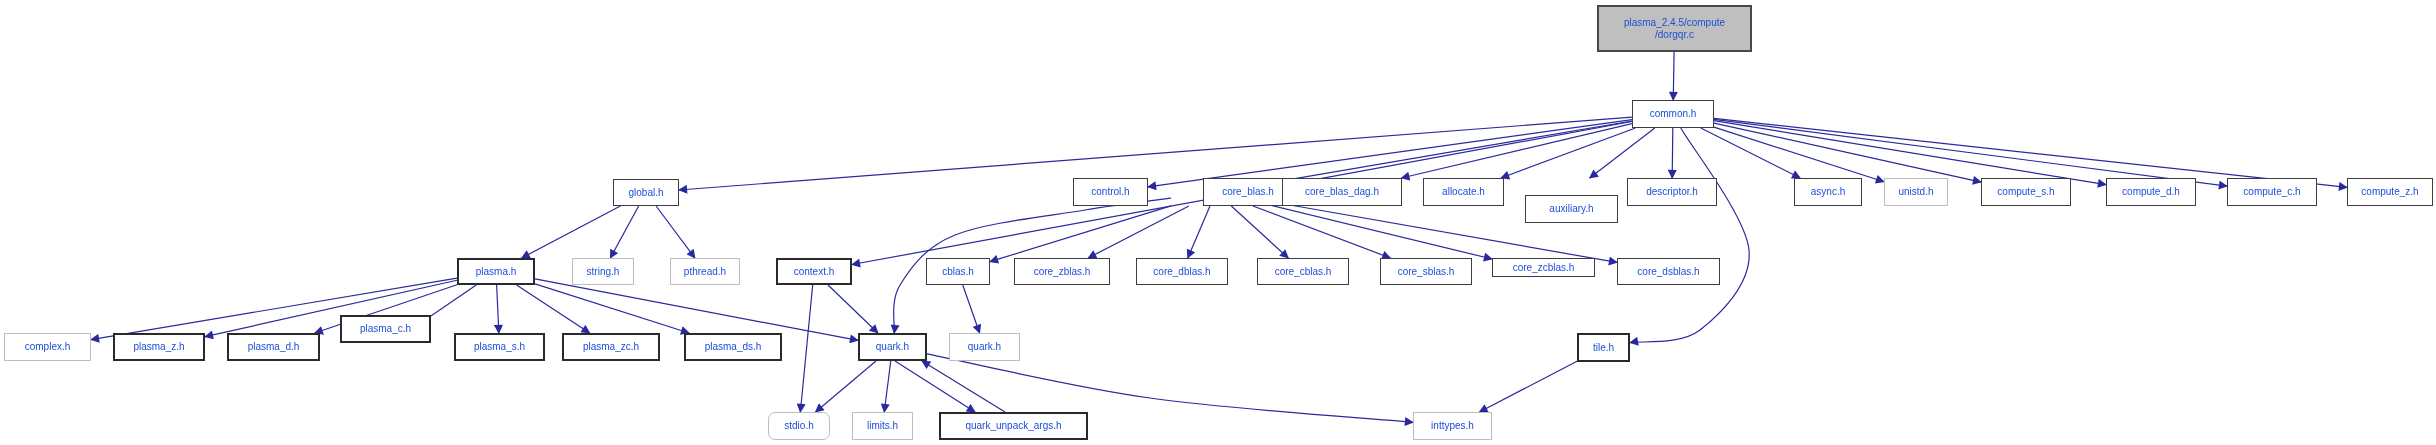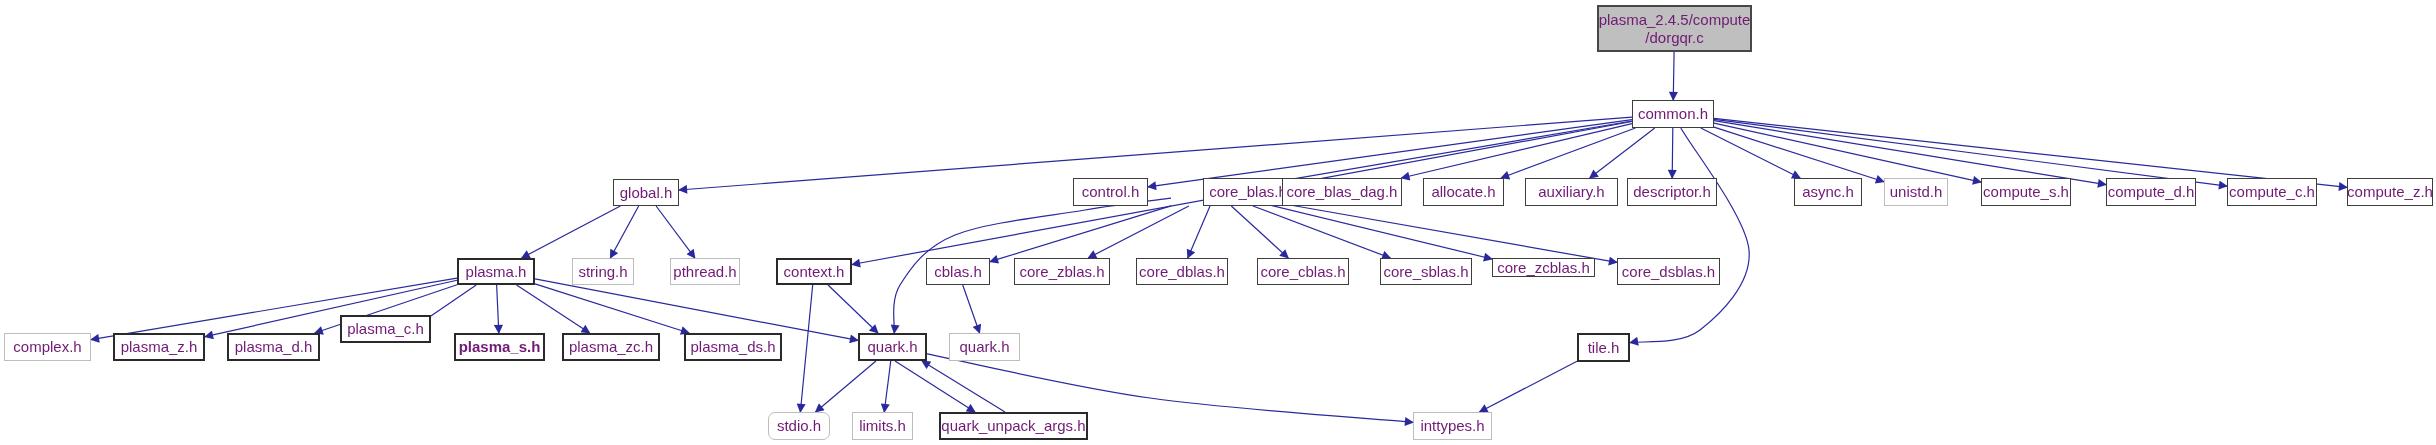--- a/index.html
+++ b/index.html
@@ -1,21 +1,21 @@
 <!DOCTYPE html>
 <html><head>
 <meta charset="utf-8">
 <style>
   html,body{margin:0;padding:0;background:#ffffff;}
   #canvas{position:relative;width:2436px;height:445px;background:#ffffff;overflow:hidden;
           font-family:"Liberation Sans",sans-serif;}
   #edges{position:absolute;left:0;top:0;width:2436px;height:445px;}
   .node{position:absolute;display:flex;align-items:center;justify-content:center;
         background:#ffffff;border:1px solid #3d3d3d;box-sizing:border-box;
-        font-size:15px;line-height:1.18;color:#701a75;text-align:center;white-space:pre-line;}
+        font-size:10px;line-height:1.18;color:#1d4ed8;text-align:center;white-space:pre-line;}
   .node.system{border-color:#bdbdbd;}
   .node.bold{border-width:2px;border-color:#2a2a2a;}
   .node.root{background:#bfbfbf;border:2px solid #474747;}
 </style>
 </head>
 <body>
 
 <div id="canvas">
   <svg id="edges" width="2436" height="445" viewBox="0 0 2436 445">
       <defs>
@@ -70,21 +70,21 @@
     </svg>
 
 <div class="node root" style="left: 1597px; top: 5px; width: 155px; height: 47px;">plasma_2.4.5/compute
 /dorgqr.c</div>
     <div class="node " style="left: 1632px; top: 100px; width: 82px; height: 28px;">common.h</div>
     <div class="node " style="left: 613px; top: 179px; width: 66px; height: 27px;">global.h</div>
     <div class="node " style="left: 1073px; top: 178px; width: 75px; height: 28px;">control.h</div>
     <div class="node " style="left: 1171px; top: 178px; width: 90px; height: 28px; margin-left: 32px;">core_blas.h</div>
     <div class="node " style="left: 1282px; top: 178px; width: 120px; height: 28px;">core_blas_dag.h</div>
     <div class="node " style="left: 1423px; top: 178px; width: 81px; height: 28px;">allocate.h</div>
-    <div class="node " style="left: 1525px; top: 178px; width: 93px; height: 28px;">auxiliary.h</div>
+    <div class="node " style="left: 1525px; top: 195px; width: 93px; height: 28px;">auxiliary.h</div>
     <div class="node " style="left: 1627px; top: 178px; width: 90px; height: 28px;">descriptor.h</div>
     <div class="node " style="left: 1794px; top: 178px; width: 68px; height: 28px;">async.h</div>
     <div class="node system" style="left: 1884px; top: 178px; width: 64px; height: 28px;">unistd.h</div>
     <div class="node " style="left: 1981px; top: 178px; width: 90px; height: 28px;">compute_s.h</div>
     <div class="node " style="left: 2106px; top: 178px; width: 90px; height: 28px;">compute_d.h</div>
     <div class="node " style="left: 2227px; top: 178px; width: 90px; height: 28px;">compute_c.h</div>
     <div class="node " style="left: 2347px; top: 178px; width: 86px; height: 28px;">compute_z.h</div>
     <div class="node  bold" style="left: 457px; top: 258px; width: 78px; height: 27px;">plasma.h</div>
     <div class="node system" style="left: 572px; top: 258px; width: 62px; height: 27px;">string.h</div>
     <div class="node system" style="left: 670px; top: 258px; width: 70px; height: 27px;">pthread.h</div>
@@ -93,21 +93,21 @@
     <div class="node " style="left: 1014px; top: 258px; width: 96px; height: 27px;">core_zblas.h</div>
     <div class="node " style="left: 1136px; top: 258px; width: 92px; height: 27px;">core_dblas.h</div>
     <div class="node " style="left: 1257px; top: 258px; width: 92px; height: 27px;">core_cblas.h</div>
     <div class="node " style="left: 1380px; top: 258px; width: 92px; height: 27px;">core_sblas.h</div>
     <div class="node " style="left: 1492px; top: 258px; width: 103px; height: 19px;">core_zcblas.h</div>
     <div class="node " style="left: 1617px; top: 258px; width: 103px; height: 27px;">core_dsblas.h</div>
     <div class="node system" style="left: 4px; top: 333px; width: 87px; height: 28px;">complex.h</div>
     <div class="node  bold" style="left: 113px; top: 333px; width: 92px; height: 28px;">plasma_z.h</div>
     <div class="node  bold" style="left: 227px; top: 333px; width: 93px; height: 28px;">plasma_d.h</div>
     <div class="node  bold" style="left: 340px; top: 315px; width: 91px; height: 28px;">plasma_c.h</div>
-    <div class="node  bold" style="left: 454px; top: 333px; width: 91px; height: 28px; font-weight: bold;">plasma_s.h</div>
+    <div class="node  bold" style="left: 454px; top: 333px; width: 91px; height: 28px;">plasma_s.h</div>
     <div class="node  bold" style="left: 562px; top: 333px; width: 98px; height: 28px;">plasma_zc.h</div>
     <div class="node  bold" style="left: 684px; top: 333px; width: 98px; height: 28px;">plasma_ds.h</div>
     <div class="node  bold" style="left: 858px; top: 333px; width: 69px; height: 28px;">quark.h</div>
     <div class="node system" style="left: 949px; top: 333px; width: 71px; height: 28px;">quark.h</div>
     <div class="node  bold" style="left: 1577px; top: 333px; width: 53px; height: 29px;">tile.h</div>
     <div class="node system" style="left: 768px; top: 412px; width: 62px; height: 28px; border-radius: 7px;">stdio.h</div>
     <div class="node system" style="left: 852px; top: 412px; width: 61px; height: 28px;">limits.h</div>
     <div class="node  bold" style="left: 939px; top: 412px; width: 149px; height: 28px;">quark_unpack_args.h</div>
     <div class="node system" style="left: 1413px; top: 412px; width: 79px; height: 28px;">inttypes.h</div>
   </div>

